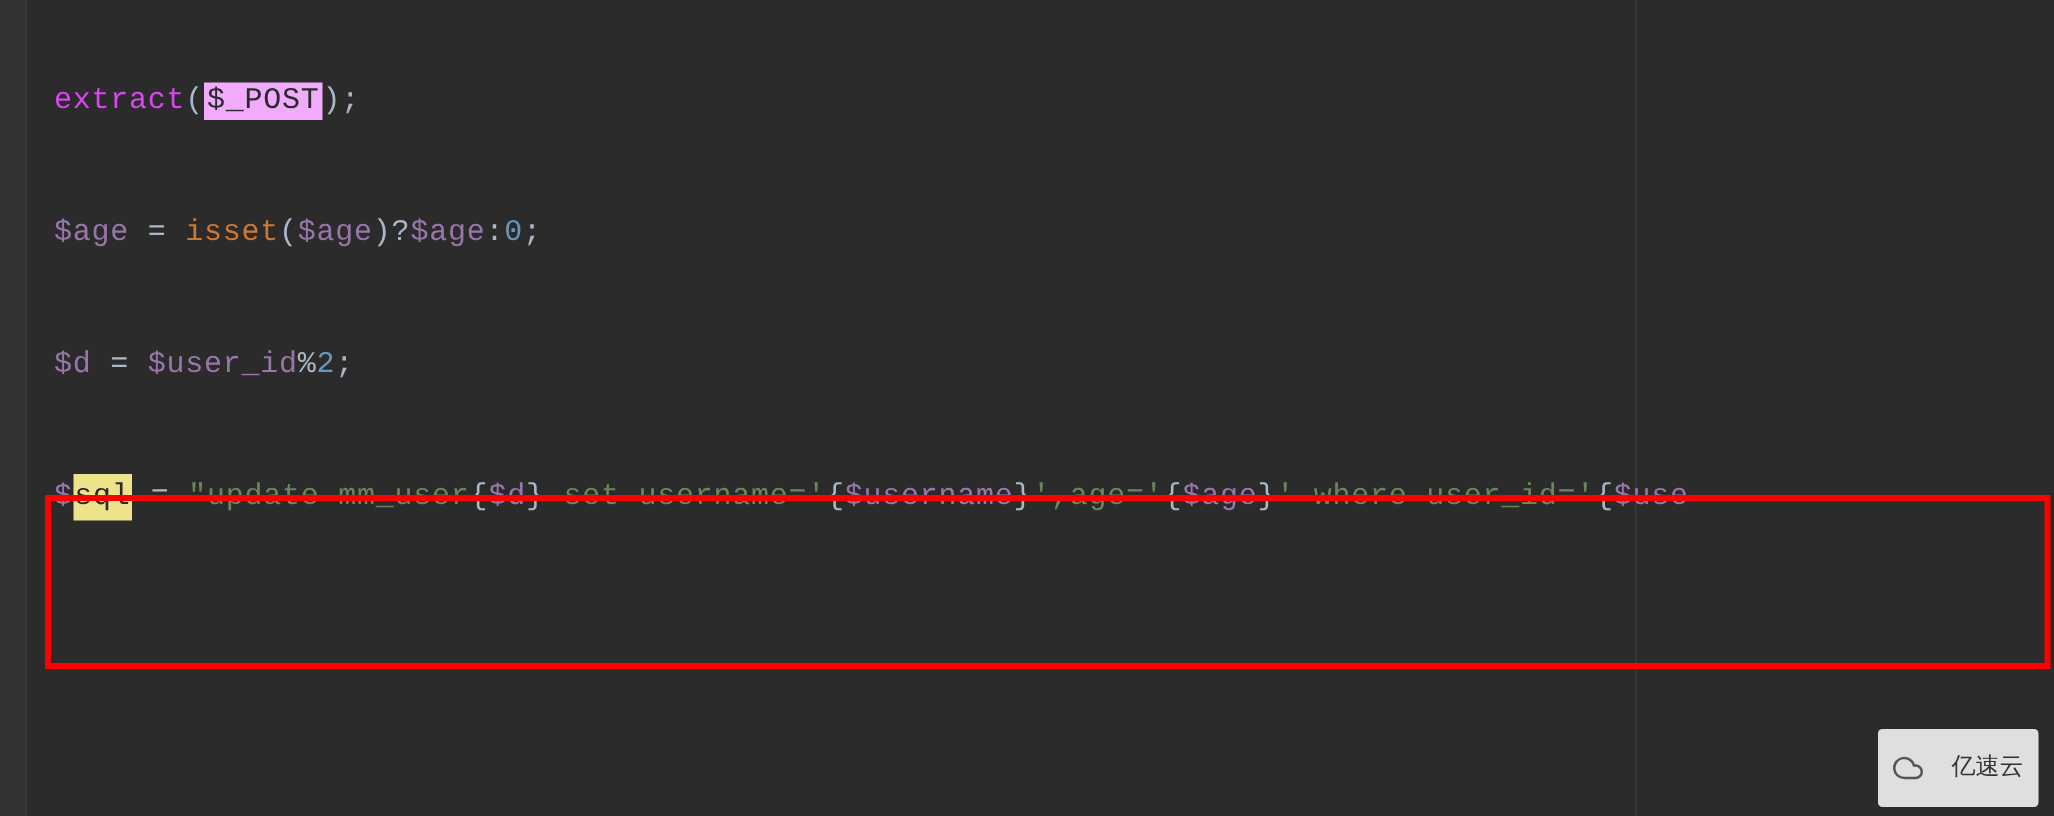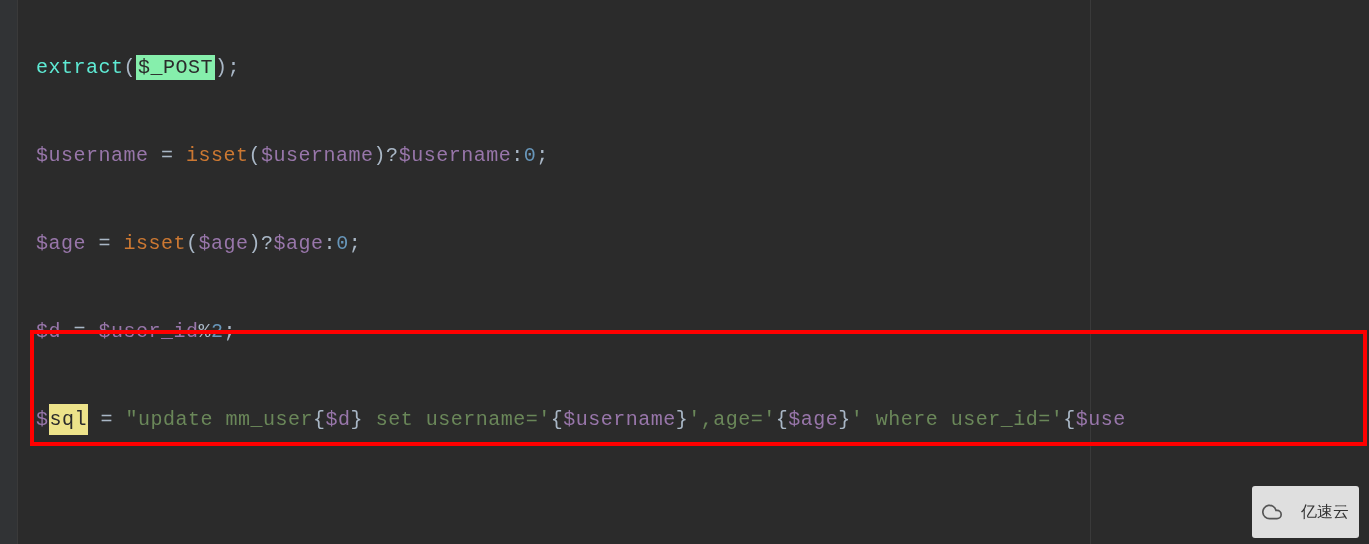--- a/index.html
+++ b/index.html
@@ -35,31 +35,31 @@
       white-space: pre;
       letter-spacing: 0.5px;
     }
     .line {
       height: 44px;
       white-space: pre;
     }
     .kw { color: #cc7832; font-weight: 500; }
     .var { color: #9876aa; }
     .str { color: #6a8759; }
-    .func { color: #5eead4; }
+    .func { color: #d946ef; }
     .op { color: #a9b7c6; }
     .num { color: #6897bb; }
     .punc { color: #a9b7c6; }
     .hl {
       background: #ede38a;
       color: #2b2b2b;
       padding: 4px 1px;
     }
     .hl-var {
-      background: #86efac;
+      background: #f0abfc;
       color: #2b2b2b;
       padding: 1px 2px;
     }
     .red-box {
       position: absolute;
       left: 30px;
       top: 330px;
       width: 1337px;
       height: 116px;
       border: 4px solid #ff0000;
@@ -93,21 +93,20 @@
     }
   </style>
 </head>
 <body>
 
 <div class="gutter"></div>
 <div class="ruler"></div>
 
 <div class="code-area">
 <div class="line"><span class="func">extract</span><span class="punc">(</span><span class="hl-var"><span>$</span><span>_POST</span></span><span class="punc">);</span></div>
-<div class="line"><span class="var">$username</span><span class="op"> = </span><span class="kw">isset</span><span class="punc">(</span><span class="var">$username</span><span class="punc">)?</span><span class="var">$username</span><span class="punc">:</span><span class="num">0</span><span class="punc">;</span></div>
 <div class="line"><span class="var">$age</span><span class="op"> = </span><span class="kw">isset</span><span class="punc">(</span><span class="var">$age</span><span class="punc">)?</span><span class="var">$age</span><span class="punc">:</span><span class="num">0</span><span class="punc">;</span></div>
 <div class="line"><span class="var">$d</span><span class="op"> = </span><span class="var">$user_id</span><span class="op">%</span><span class="num">2</span><span class="punc">;</span></div>
 <div class="line"><span class="var">$</span><span class="hl">sql</span><span class="op"> = </span><span class="str">"update mm_user</span><span class="punc">{</span><span class="var">$d</span><span class="punc">}</span><span class="str"> set username='</span><span class="punc">{</span><span class="var">$username</span><span class="punc">}</span><span class="str">',age='</span><span class="punc">{</span><span class="var">$age</span><span class="punc">}</span><span class="str">' where user_id='</span><span class="punc">{</span><span class="var">$use</span></div>
 
 
 
 
 
 
 </div>

